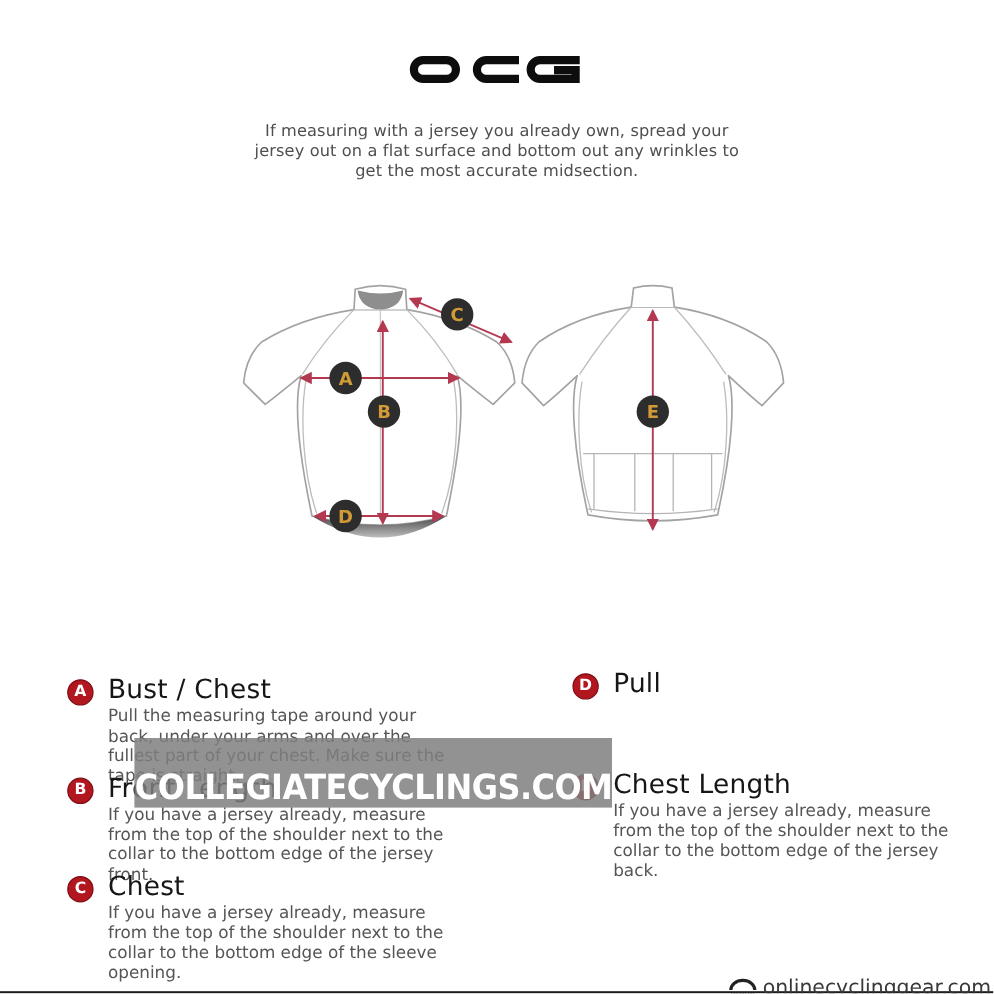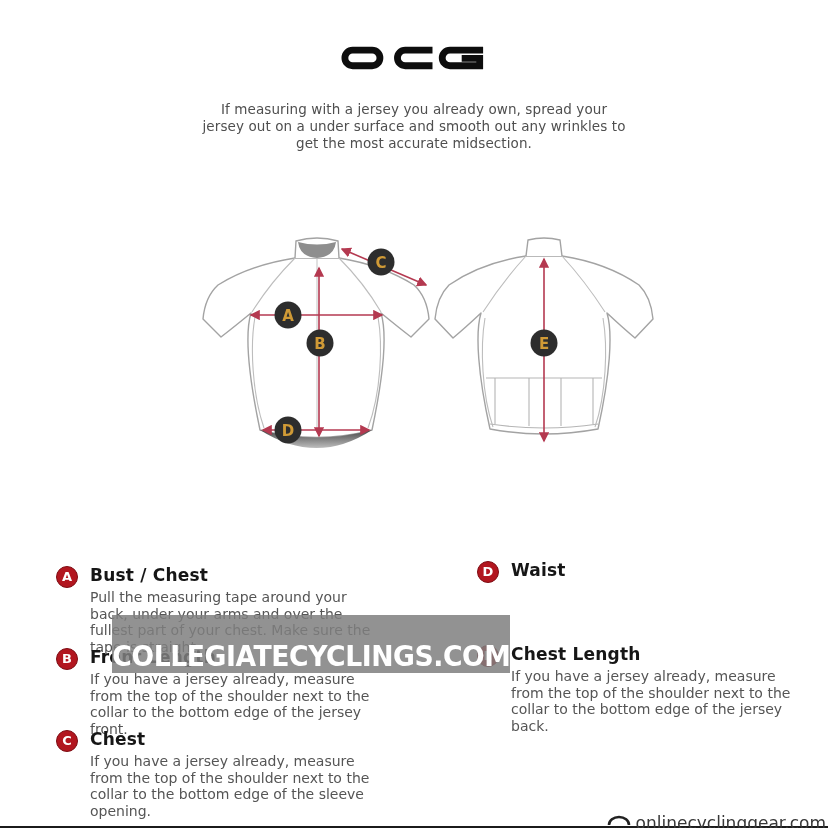--- a/index.html
+++ b/index.html
@@ -18,22 +18,22 @@
   #front-svg{left:200px;top:233px;width:233px;height:223px;}
   #back-svg{left:433px;top:235px;width:222px;height:218px;}
   
   .legend-item{position:absolute;width:310px;}
   .legend-item .badge{
     position:absolute;left:0;top:0;width:22px;height:22px;border-radius:50%;
     background:#b2161f;border:1px solid #7e0d14;box-sizing:border-box;
     color:#fff;font-weight:bold;font-size:13px;line-height:20px;text-align:center;
   }
   .legend-item h3{
-    margin:0 0 0 34px;font-size:17px;line-height:19px;color:#161616;
-    font-weight:bold;letter-spacing:.2px;
+    margin:0 0 0 34px;font-size:22px;line-height:19px;color:#161616;
+    font-weight:normal;letter-spacing:.2px;
   }
   .legend-item p{
     margin:4px 0 0 34px;width:296px;font-size:14px;line-height:16.5px;color:#555;
   }
   #item-a{left:56px;top:566px;}
   #item-b{left:56px;top:648px;}
   #item-c{left:56px;top:730px;}
   #item-d{left:477px;top:561px;}
   #item-e{left:477px;top:645px;}
   
@@ -64,21 +64,21 @@
   <svg id="logo" viewBox="0 0 150 30" aria-label="OCG">
     <g fill="none" stroke="#0d0d0d" stroke-width="7">
       <rect x="4" y="9" width="36" height="16" rx="8"></rect>
       <path d="M 94 9 H 66 A 8 8 0 0 0 66 25 H 94"></path>
       <path d="M 146 9 H 112 A 8 8 0 0 0 112 25 H 142.5 V 17.5 H 124"></path>
     </g>
   </svg>
 
   <div id="intro">
     <div>If measuring with a jersey you already own, spread your</div>
-    <div>jersey out on a under surface and smooth out any wrinkles to</div>
+    <div>jersey out on a flat surface and bottom out any wrinkles to</div>
     <div>get the most accurate midsection.</div>
   </div>
 
   <svg id="front-svg" class="jersey-svg" viewBox="0 0 233 223">
     <defs>
       <marker id="arrF" viewBox="0 0 10 10" refX="8.5" refY="5" markerWidth="6.5" markerHeight="6.5" orient="auto-start-reverse">
           <path d="M0 0 L10 5 L0 10 z" fill="#b43950"></path>
         </marker>
       <linearGradient id="hemGrad" x1="0" y1="0" x2="0" y2="1">
         <stop offset="0" stop-color="#474747"></stop>
@@ -171,21 +171,21 @@
   </div>
 
   <div class="legend-item" id="item-c">
     <span class="badge">C</span>
     <h3>Chest</h3>
     <p>If you have a jersey already, measure from the top of the shoulder next to the collar to the bottom edge of the sleeve opening.</p>
   </div>
 
   <div class="legend-item" id="item-d">
     <span class="badge">D</span>
-    <h3>Waist</h3>
+    <h3>Pull</h3>
   </div>
 
   <div class="legend-item" id="item-e">
     <span class="badge">E</span>
     <h3>Chest Length</h3>
     <p>If you have a jersey already, measure from the top of the shoulder next to the collar to the bottom edge of the jersey back.</p>
   </div>
 
   <div id="watermark">
     <span>COLLEGIATECYCLINGS.COM</span>

